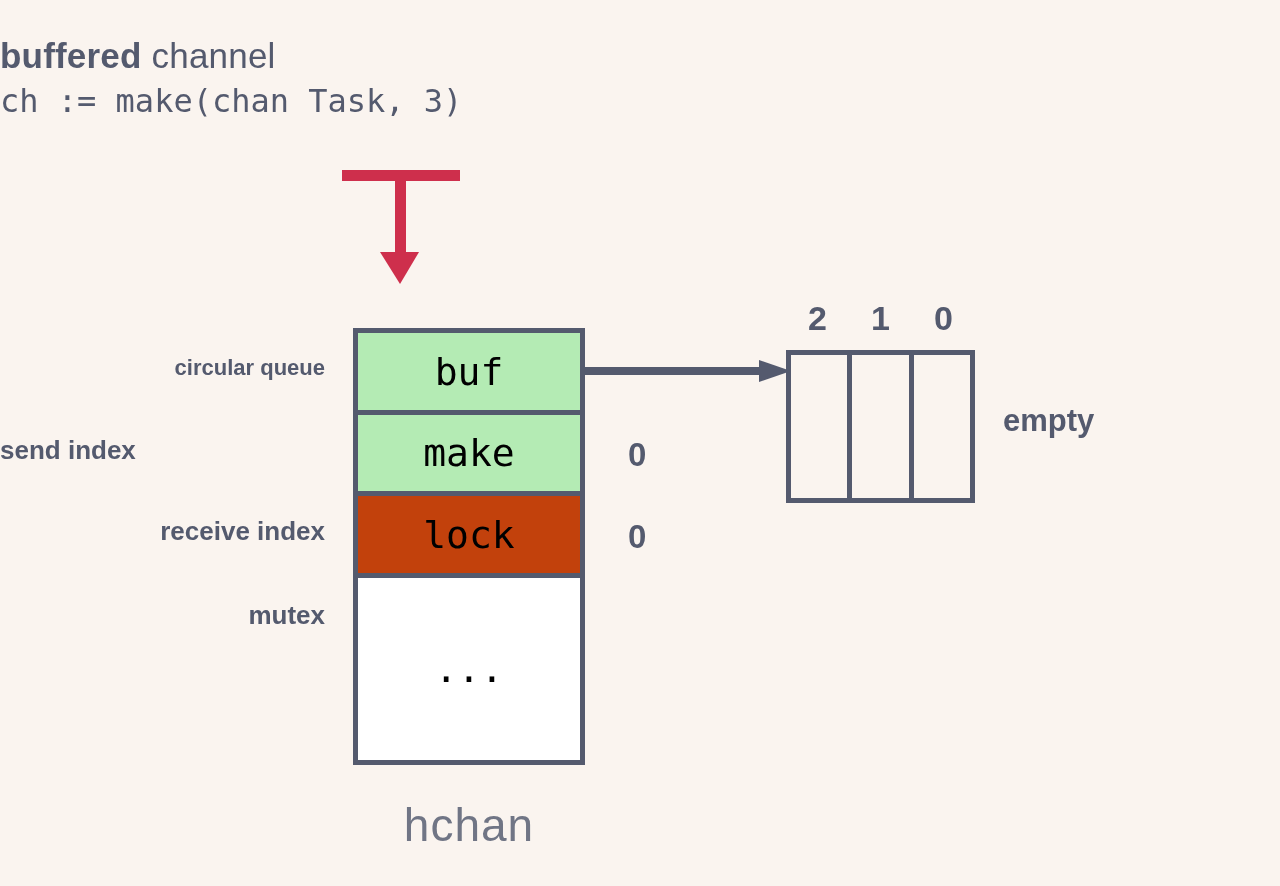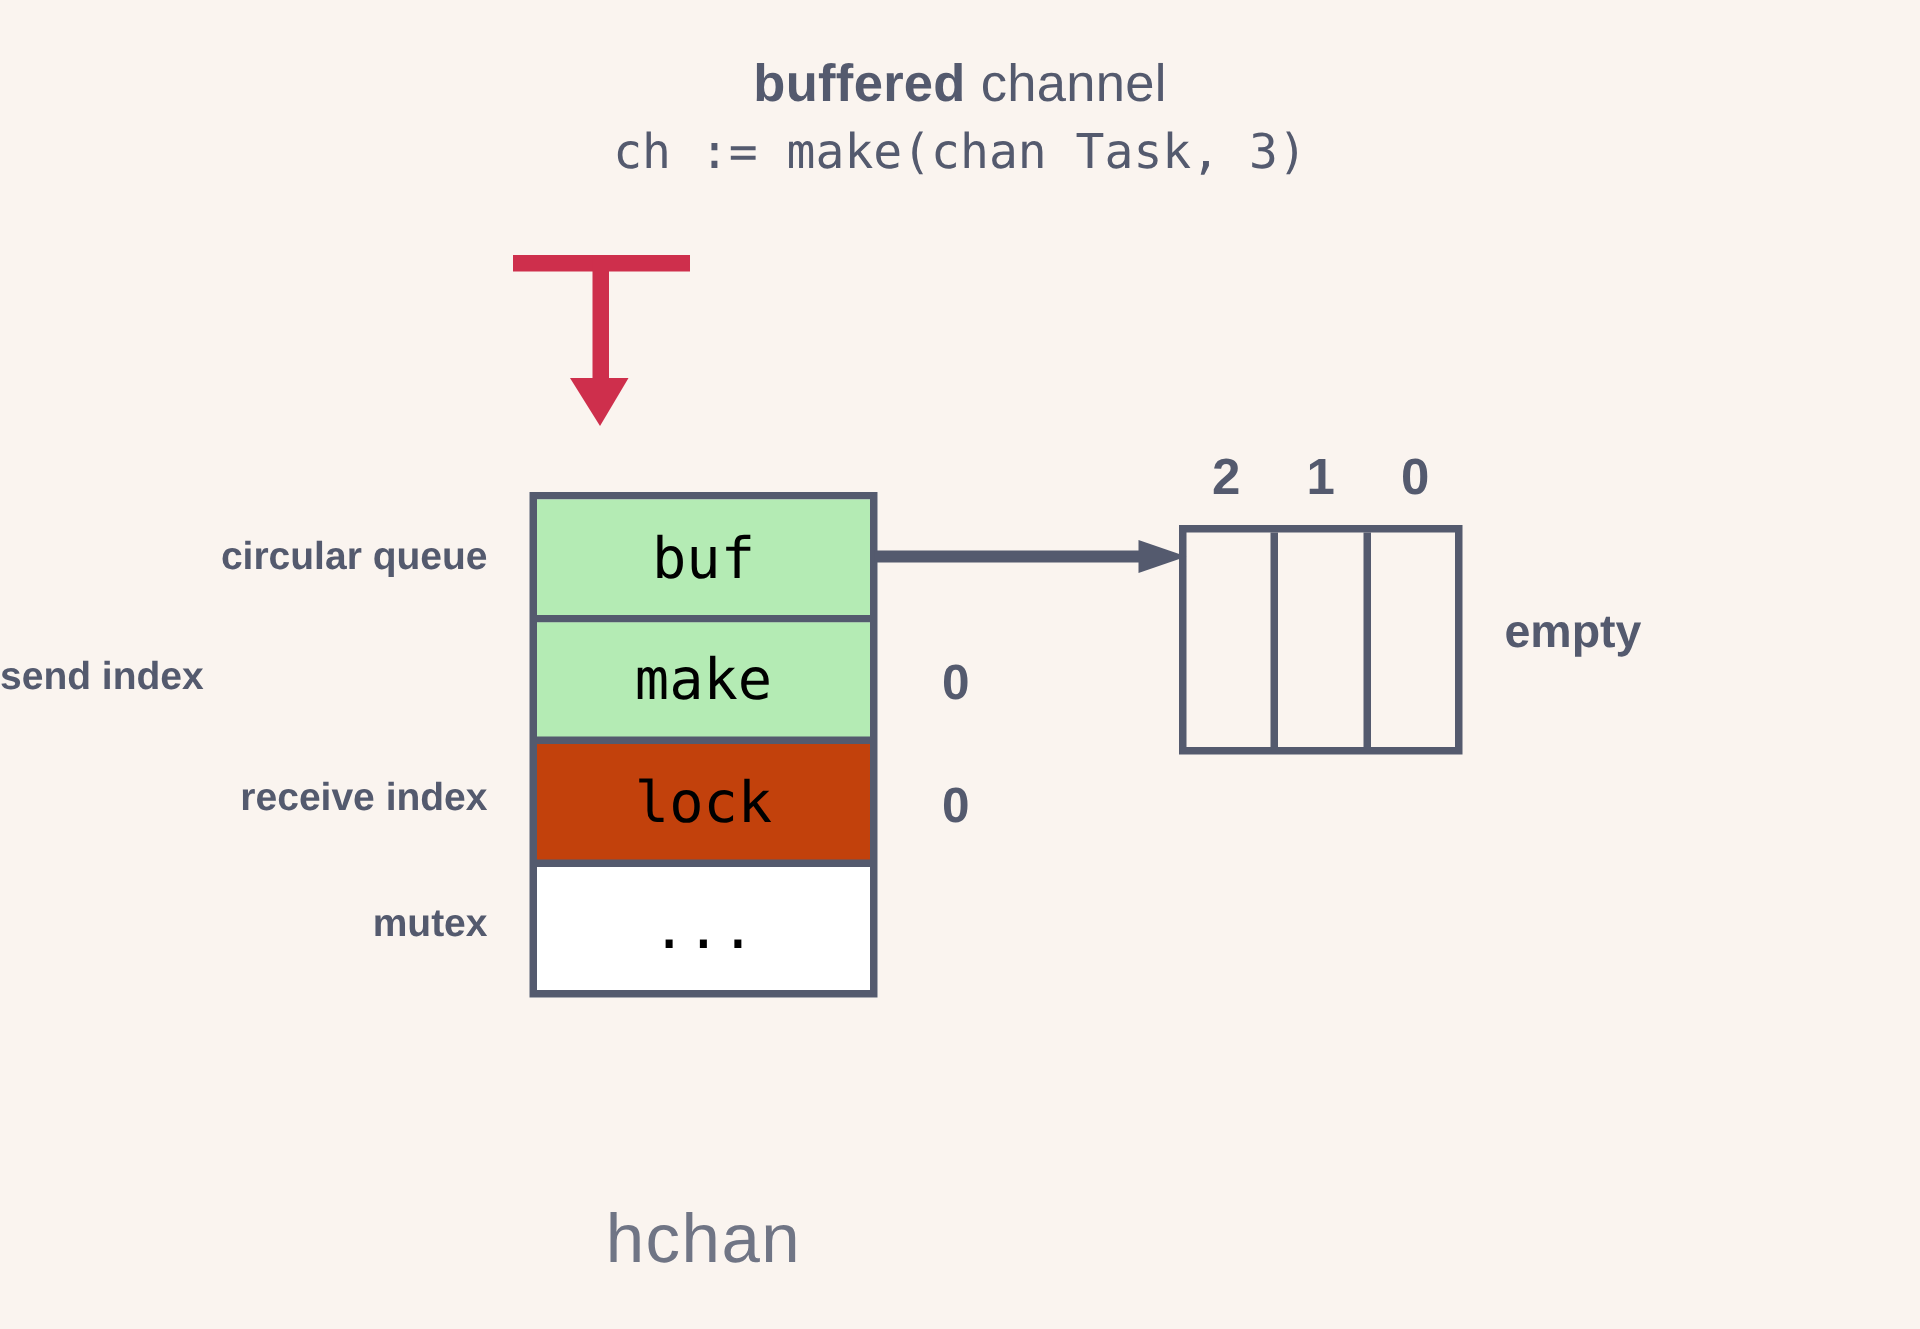--- a/index.html
+++ b/index.html
@@ -20,21 +20,20 @@
     width: 1280px;
     height: 886px;
   }
 
   
   #title-block {
     position: absolute;
     left: 0;
     top: 38px;
     width: 1280px;
-    text-align: center;
     line-height: 1.05;
   }
   #title-line {
     font-size: 35px;
     color: #545a6e;
     letter-spacing: 0.2px;
   }
   #title-strong {
     font-weight: bold;
   }
@@ -57,42 +56,42 @@
     width: 130px;
     height: 125px;
   }
 
   
   #hchan-box {
     position: absolute;
     left: 353px;
     top: 328px;
     width: 232px;
-    height: 337px;
+    height: 437px;
     border: 5px solid #545a6e;
     box-sizing: border-box;
     background: #ffffff;
     display: flex;
     flex-direction: column;
   }
   .hchan-row {
     box-sizing: border-box;
     display: flex;
     align-items: center;
     justify-content: center;
     font-family: "DejaVu Sans Mono", "Liberation Mono", monospace;
     font-size: 38px;
     color: #000000;
     border-bottom: 5px solid #545a6e;
     position: relative;
   }
   .hchan-row.green { background: #b4ebb4; }
   .hchan-row.purple { background: #c2410c; }
   .hchan-row.plain { background: #ffffff; border-bottom: none; }
-  #label-circular-queue { position: absolute; left: 0px;  top: 355px; width: 325px; text-align: right; font-size: 26px; font-weight: bold; color:#545a6e; }
+  #label-circular-queue { position: absolute; left: 0px;  top: 355px; width: 325px; text-align: right; font-size: 22px; font-weight: bold; color:#545a6e; }
   #label-send-index     { position: absolute; left: 0px;  top: 435px; width: 325px; font-size: 26px; font-weight: bold; color:#545a6e; }
   #label-receive-index  { position: absolute; left: 0px;  top: 516px; width: 325px; text-align: right; font-size: 26px; font-weight: bold; color:#545a6e; }
   #label-mutex          { position: absolute; left: 0px;  top: 600px; width: 325px; text-align: right; font-size: 26px; font-weight: bold; color:#545a6e; }
 
   
   .row-value {
     position: absolute;
     font-size: 33px;
     font-weight: bold;
     color: #545a6e;

